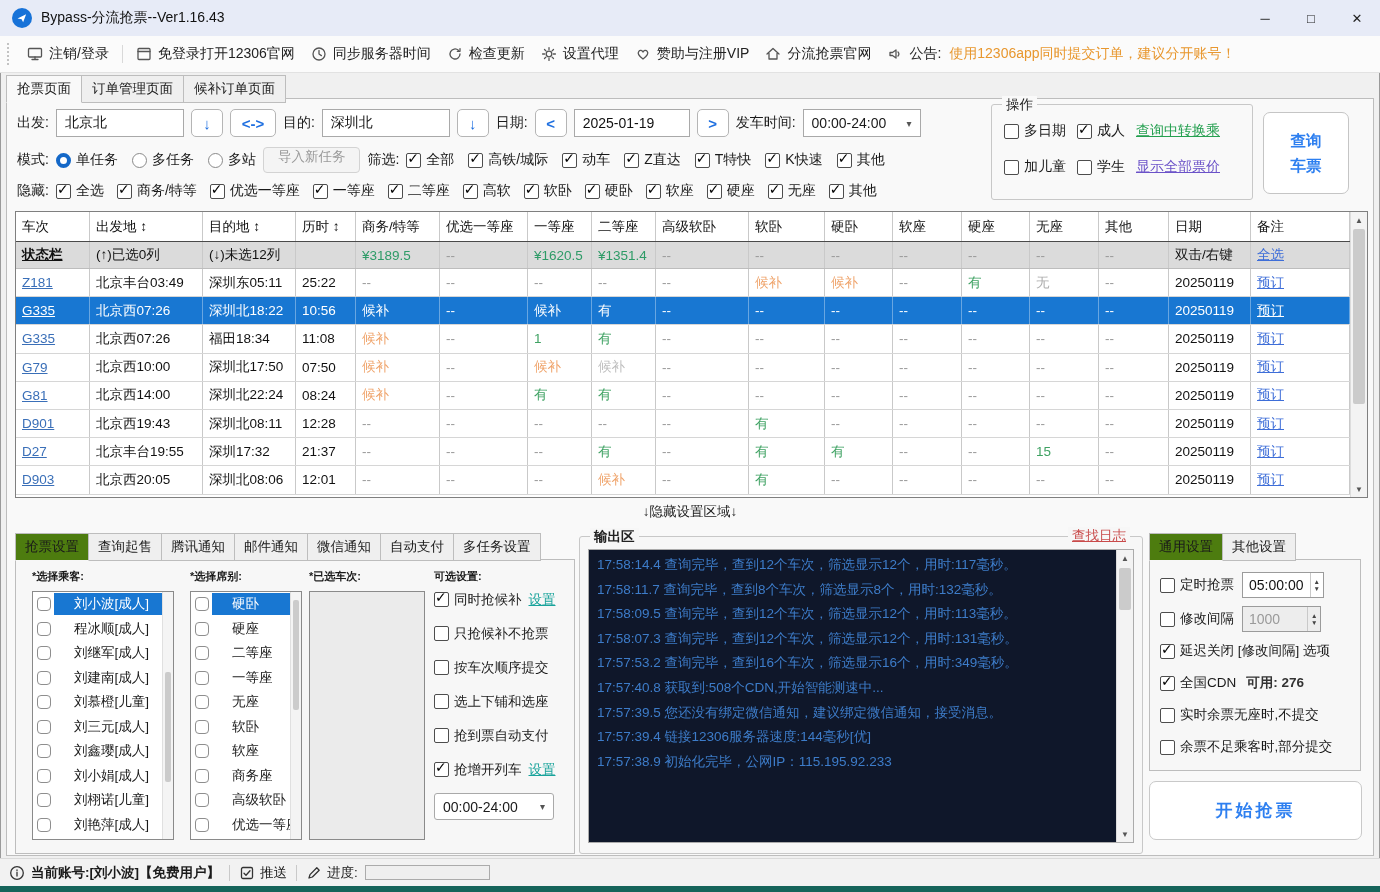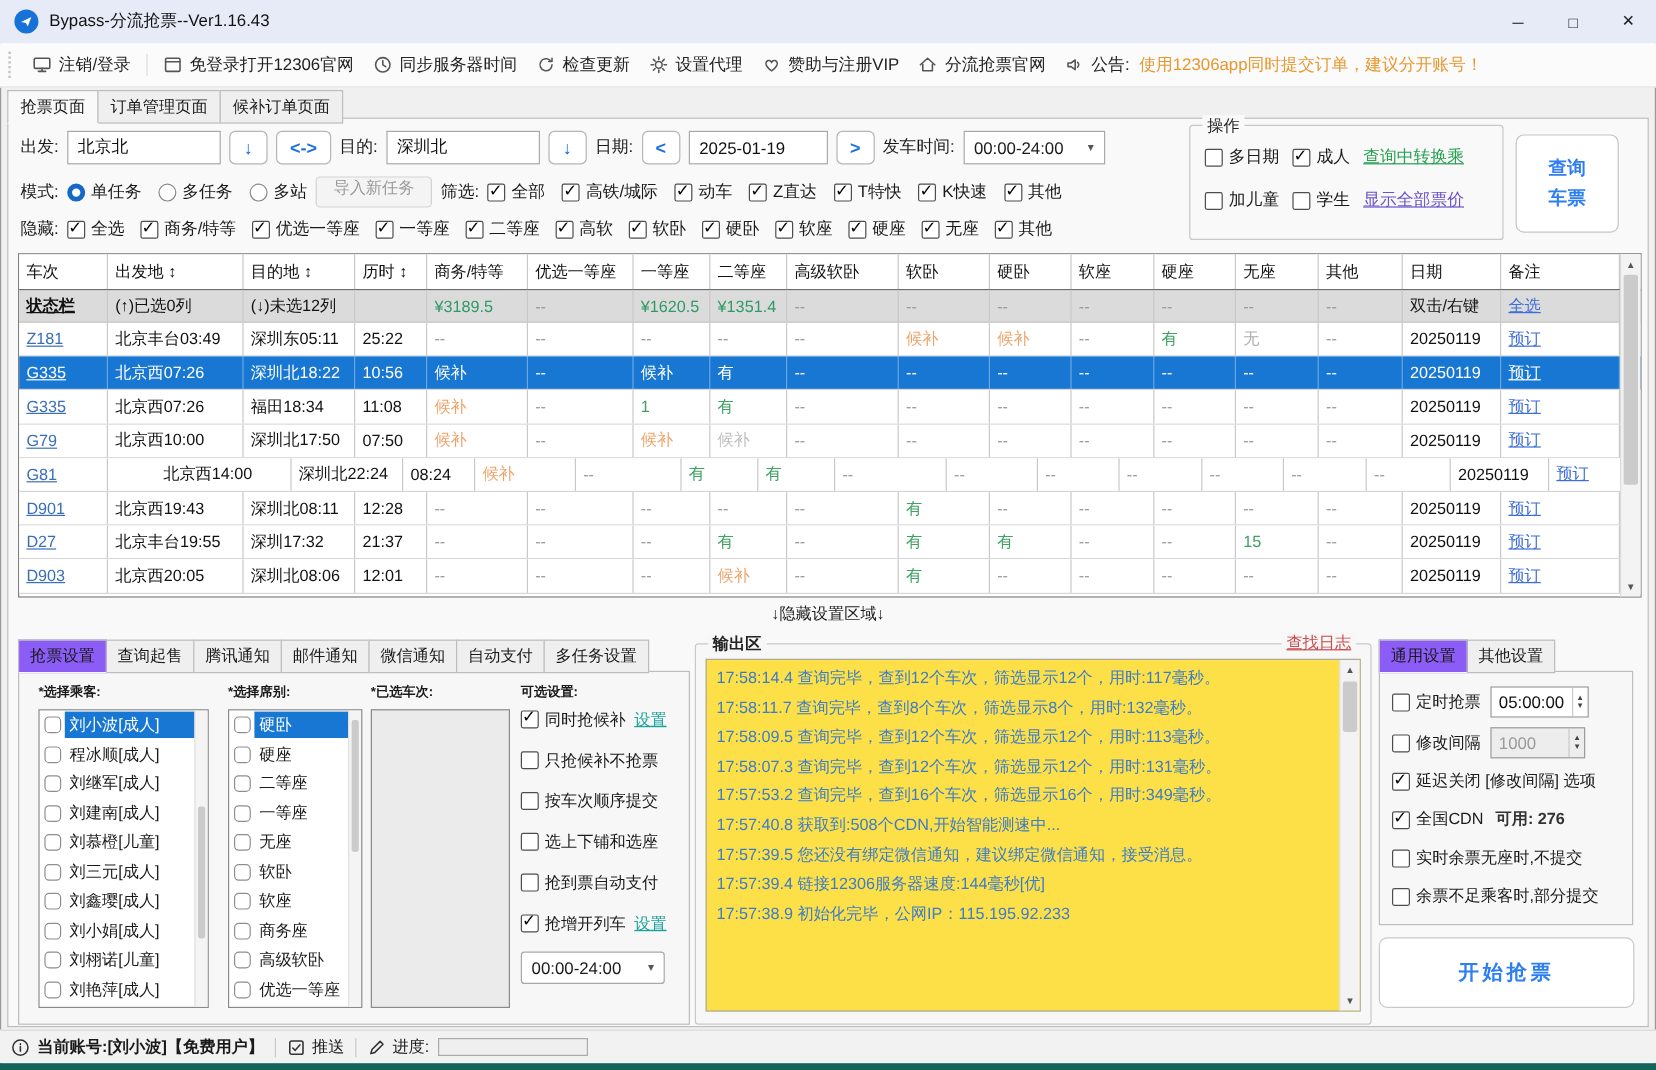--- a/index.html
+++ b/index.html
@@ -64,38 +64,38 @@
 .k-link,.k-book{color:#3E6ED8;text-decoration:underline;cursor:pointer}
 .vsb{position:absolute;right:0;top:0;width:17px;background:#F3F3F3;border-left:1px solid #DCDCDC}
 .vsb .ar{height:16px;display:flex;align-items:center;justify-content:center;font-size:8px;color:#555}
 .vsb .ar.dn{position:absolute;bottom:0;left:0;right:0}
 .thumb{position:absolute;left:2px;right:2px;background:#CBCBCB;border-radius:2px}
 .divider{position:absolute;top:404px;left:0;right:0;text-align:center;font-size:13.5px;color:#1a1a1a}
 
 .lp{position:absolute;left:8px;top:434px;width:560px;height:321px}
 .ltabs{display:flex;position:relative;z-index:2}
 .ltab{padding:4px 9px;font-size:13.5px;border:1px solid #BDBDBD;background:#EFEFEF;margin-right:-1px;cursor:pointer;white-space:nowrap}
-.ltab.active{background:#8b5cf6;border-bottom:1px solid #F7F7F7}
+.ltab.active{background:#4d7c0f;border-bottom:1px solid #F7F7F7}
 .lpbody{position:absolute;left:0;top:26px;right:0;bottom:0;border:1px solid #BDBDBD;background:#F7F7F7}
 .collab{position:absolute;top:9px;font-weight:700;font-size:11px;white-space:nowrap}
 .listbox{position:absolute;top:31px;bottom:13px;background:#fff;border:1px solid #8A8A8A;overflow:hidden}
 .litem{display:flex;align-items:center;height:24.5px;padding-left:4px;font-size:13.5px;cursor:pointer}
 .litem .cb{border-radius:4px;border:1px solid #8E8E8E;width:14px;height:14px;margin-right:3px}
-.litem .llab{padding:2px 4px;flex:1;margin-right:2px;white-space:nowrap}
+.litem .llab{padding:2px 20px;flex:1;margin-right:2px;white-space:nowrap}
 .litem.hl .llab{background:#1877D2;color:#fff}
 .lsb{position:absolute;right:0;top:0;bottom:0;width:11px;background:#F4F4F4;border-left:1px solid #E0E0E0}
 .optcol{position:absolute;left:418px;top:29px;width:138px}
 .optrow{display:flex;align-items:center;height:21px;margin-bottom:13px;font-size:13.5px;white-space:nowrap;cursor:pointer}
 .teal{color:#18A39B;text-decoration:underline;margin-left:7px;cursor:pointer}
 .optdd{width:120px;height:27px;border-radius:3px}
 
 .outgroup{position:absolute;left:572px;top:437px;width:564px;height:318px;border:1px solid #C8C8C8;border-radius:3px;background:#F7F7F7}
 .outgroup .legend{background:#F7F7F7;font-weight:700}
 .findlog{position:absolute;top:-10px;right:12px;background:#F7F7F7;padding:0 4px;color:#C94B4B;text-decoration:underline;font-size:13.5px;cursor:pointer}
-.logarea{position:absolute;left:8px;top:12px;right:8px;bottom:10px;background:#fde047;border:1px solid #ABABAB}
+.logarea{position:absolute;left:8px;top:12px;right:8px;bottom:10px;background:#0f172a;border:1px solid #ABABAB}
 .logline{color:#3D7CC9;font-size:13.5px;line-height:24.6px;padding-left:8px;white-space:nowrap}
 
 .rp{position:absolute;left:1142px;top:434px;width:212px}
 .rpbody{position:absolute;top:26px;left:0;right:0;height:212px;border:1px solid #BDBDBD;background:#F7F7F7}
 .rprow{position:absolute;left:10px;right:6px;display:flex;align-items:center;font-size:13.5px;white-space:nowrap}
 .spin{display:inline-flex;margin-left:8px;border:1px solid #9B9B9B;background:#fff;height:26px;align-items:stretch}
 .spin .val{padding:4px 6px;min-width:64px;font-size:14px;color:#111}
 .spin.dis{background:#EDEDED}.spin.dis .val{color:#9a9a9a}
 .spin .sbt{display:flex;flex-direction:column;justify-content:center;border-left:1px solid #C9C9C9;padding:0 3px;font-size:6.5px;line-height:7px;color:#444;cursor:pointer}
 .cdnx{font-weight:700;margin-left:10px;color:#333}
@@ -482,21 +482,21 @@
             <span class="tc k-dash" style="width: 68px;">--</span>
             <span class="tc k-dash" style="width: 69px;">--</span>
             <span class="tc k-dash" style="width: 68px;">--</span>
             <span class="tc k-dash" style="width: 69px;">--</span>
             <span class="tc k-dash" style="width: 70px;">--</span>
             <span class="tc" style="width: 82px;">20250119</span>
             <span class="tc k-book" style="width: 99px;">预订</span>
           </div>
           <div class="trow">
             <span class="tc train" style="width: 74px;">G81</span>
-            <span class="tc" style="width: 113px; margin-left: 40px;">北京西14:00</span>
+            <span class="tc" style="width: 113px;">北京西14:00</span>
             <span class="tc" style="width: 93px;">深圳北22:24</span>
             <span class="tc" style="width: 60px;">08:24</span>
             <span class="tc k-wait" style="width: 84px;">候补</span>
             <span class="tc k-dash" style="width: 88px;">--</span>
             <span class="tc k-yes" style="width: 64px;">有</span>
             <span class="tc k-yes" style="width: 64px;">有</span>
             <span class="tc k-dash" style="width: 93px;">--</span>
             <span class="tc k-dash" style="width: 76px;">--</span>
             <span class="tc k-dash" style="width: 68px;">--</span>
             <span class="tc k-dash" style="width: 69px;">--</span>

